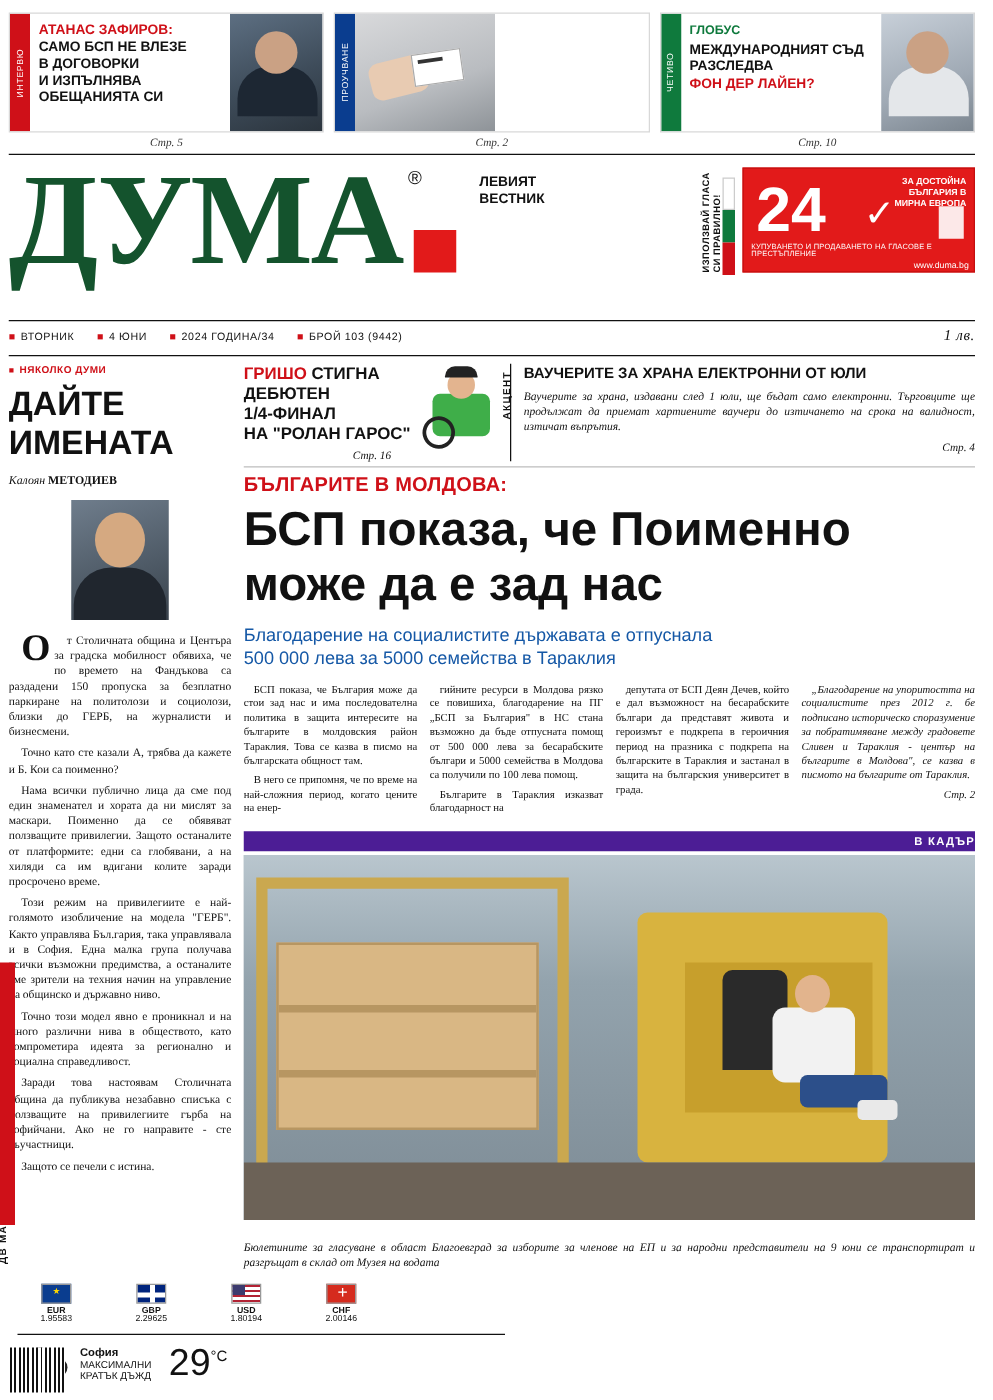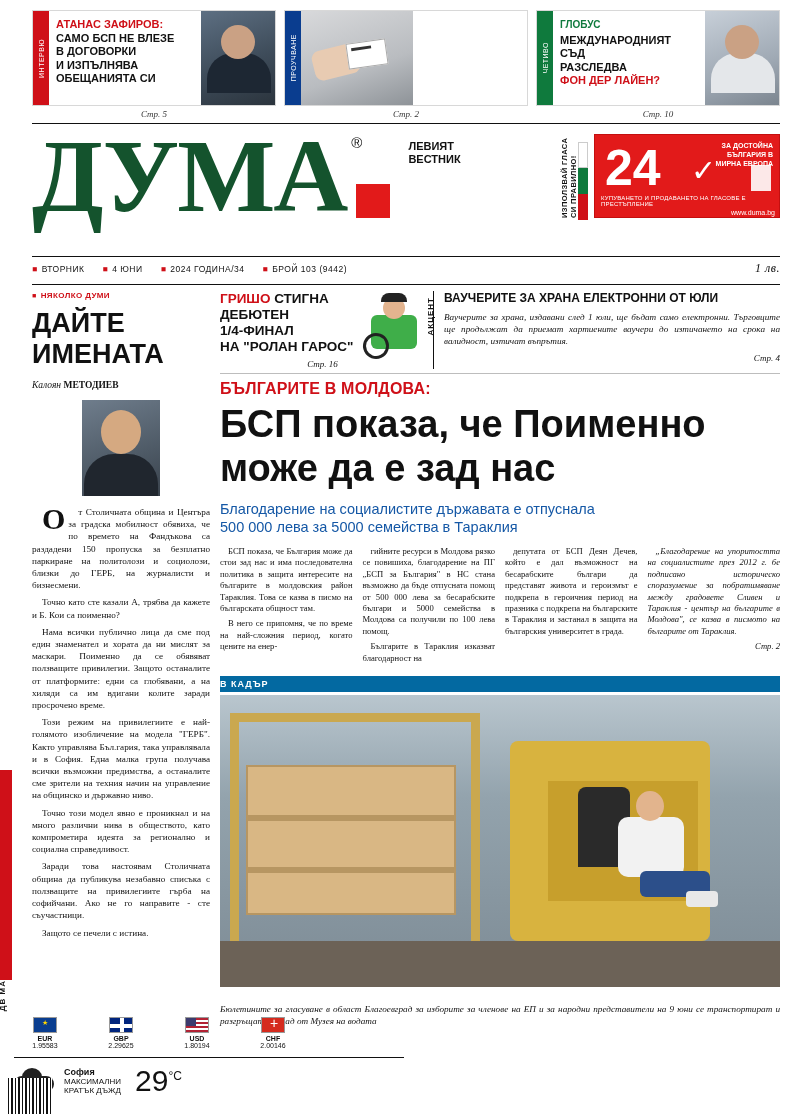--- a/index.html
+++ b/index.html
@@ -5,21 +5,21 @@
   * { box-sizing: border-box; }
   html, body { margin:0; padding:0; }
   body {
     width: 794px; height: 1120px;
     background: #ffffff;
     font-family: "Liberation Serif", serif;
     color: #111;
     overflow: hidden;
     position: relative;
   }
-  .page { width:794px; height:1120px; position:relative; padding: 10px 14px 0 32px; }
+  .page { width:794px; height:1120px; position:relative; padding: 10px 14px 0 7px; }
 
   
   .teaser-strip { display:flex; gap:8px; height:96px; }
   .teaser { flex:1; display:flex; border:1px solid #d8d8d8; background:#fff; position:relative; overflow:hidden; }
   .teaser-tag {
     width:16px; background:#cf1018; color:#fff; font-family:"Liberation Sans", sans-serif;
     font-size:7px; letter-spacing:.5px; display:flex; align-items:center; justify-content:center;
   }
   .teaser-tag span { writing-mode: vertical-rl; transform: rotate(180deg); white-space:nowrap; }
   .teaser-tag.blue { background:#0a3d8f; }
@@ -159,22 +159,22 @@
   }
   .lead-cols { display:flex; gap:10px; margin-top:10px; }
   .lead-cols .c { flex:1; font-size:8.6px; line-height:11.4px; text-align:justify; }
   .lead-cols .c p { margin:0 0 4px 0; text-indent:8px; }
   .lead-cols .c.quote { font-style:italic; }
   .lead-cols .c .pg { text-align:right; font-style:italic; }
 
   
   .photo-band { margin-top:8px; position:relative; }
   .photo-label {
-    background:#0369a1; color:#fff; font-family:"Liberation Sans", sans-serif; font-weight:bold;
-    font-size:9px; letter-spacing:1px; text-align:left; padding:3px 0; width:100%;
+    background:#4c1d95; color:#fff; font-family:"Liberation Sans", sans-serif; font-weight:bold;
+    font-size:9px; letter-spacing:1px; text-align:right; padding:3px 0; width:100%;
   }
   .photo {
     height:292px; margin-top:3px; position:relative; overflow:hidden;
     background:linear-gradient(180deg,#8fa2ad 0%,#7d8e99 40%,#6d7c86 100%);
   }
   .ph-sky { position:absolute; inset:0; background:linear-gradient(180deg,#b9c6ce 0%,#93a3ad 35%,#7d8b95 100%); }
   .ph-pallet { position:absolute; left:26px; top:70px; width:210px; height:150px; background:#d9b784; border:2px solid #b79662; }
   .ph-pallet:before { content:""; position:absolute; left:0; top:48px; width:100%; height:6px; background:#b79662; }
   .ph-pallet:after { content:""; position:absolute; left:0; top:100px; width:100%; height:6px; background:#b79662; }
   .ph-frame { position:absolute; left:10px; top:18px; width:250px; height:240px; border:9px solid #caa84f; }
@@ -183,21 +183,21 @@
   .ph-cab { position:absolute; right:82px; top:86px; width:150px; height:120px; background:#c79f2c; }
   .ph-seat { position:absolute; right:150px; top:92px; width:52px; height:80px; background:#2a2a2a; border-radius:8px 8px 0 0; }
   .ph-man-head { position:absolute; right:116px; top:96px; width:28px; height:30px; border-radius:50%; background:#e2b48d; }
   .ph-man-body { position:absolute; right:96px; top:122px; width:66px; height:60px; background:#f2f2f2; border-radius:10px; }
   .ph-man-leg { position:absolute; right:70px; top:176px; width:70px; height:26px; background:#2c4f8a; border-radius:6px; }
   .ph-shoe { position:absolute; right:62px; top:196px; width:32px; height:16px; background:#e9e9e9; border-radius:4px; }
   .ph-ground { position:absolute; left:0; bottom:0; width:100%; height:46px; background:#6c6257; }
   .photo-caption { margin-top:16px; font-style:italic; font-size:9.2px; line-height:12px; text-align:justify; }
 
   
-  .bottom { position:absolute; left:14px; bottom:22px; width:390px; }
+  .bottom { position:absolute; left:14px; bottom:12px; width:390px; }
   .fx { display:flex; gap:14px; align-items:flex-start; }
   .fx-item { width:62px; text-align:center; font-family:"Liberation Sans", sans-serif; font-size:7px; }
   .fx-flag { width:24px; height:16px; margin:0 auto 2px auto; border:1px solid #999; }
   .fx-eu { background:#0a3d8f; position:relative; }
   .fx-eu:after { content:"\2605"; color:#ffd700; font-size:7px; position:absolute; left:8px; top:1px; }
   .fx-gb { background:linear-gradient(#00247d,#00247d); position:relative; }
   .fx-gb:before { content:""; position:absolute; left:0; top:6px; width:100%; height:4px; background:#fff; }
   .fx-gb:after { content:""; position:absolute; left:10px; top:0; width:4px; height:100%; background:#fff; }
   .fx-us { background:repeating-linear-gradient(#b22234 0 2px,#fff 2px 4px); position:relative; }
   .fx-us:after { content:""; position:absolute; left:0; top:0; width:10px; height:8px; background:#3c3b6e; }

